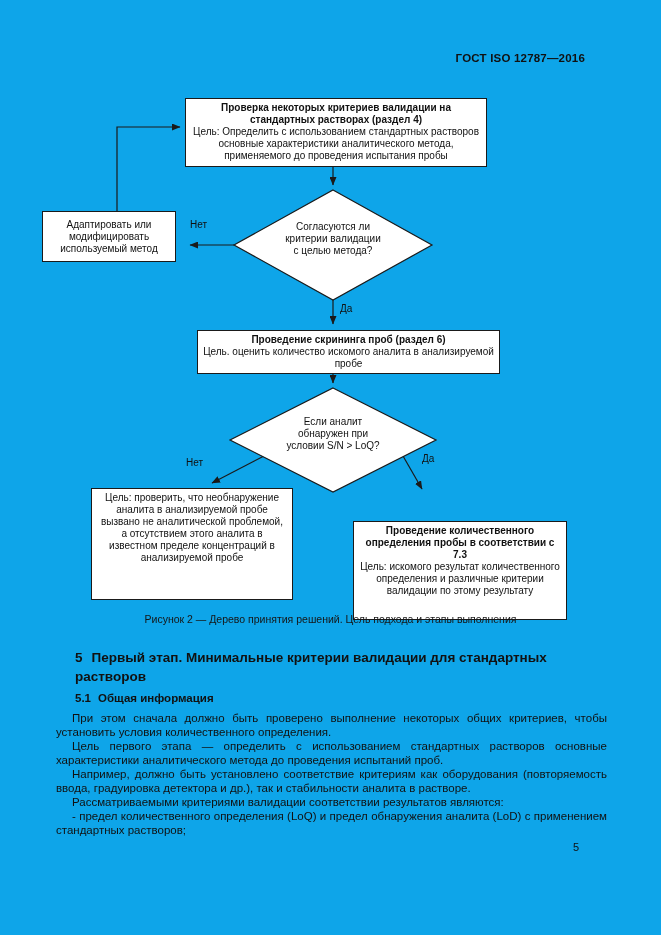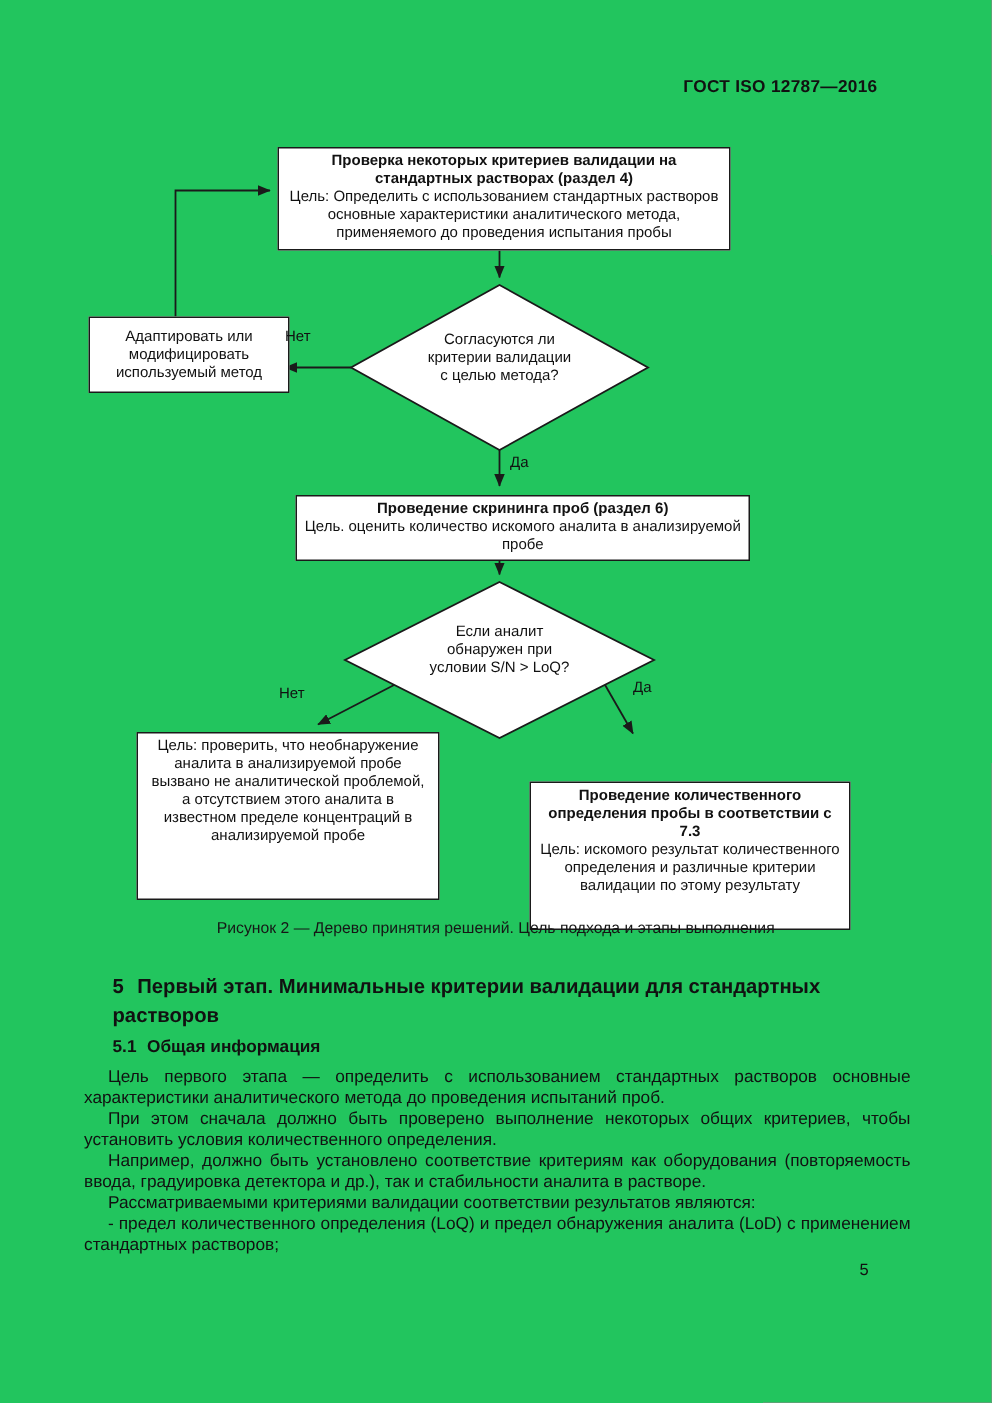--- a/index.html
+++ b/index.html
@@ -1,18 +1,18 @@
 <!DOCTYPE html>
 <html><head>
 <meta charset="utf-8">
 <style>
   html,body{margin:0;padding:0;background:#888;}
   .page{
     position:relative;width:661px;height:935px;margin:0 auto;
-    background:#22c55e;overflow:hidden;
+    background:#0ea5e9;overflow:hidden;
     font-family:"Liberation Sans","DejaVu Sans",sans-serif;
     color:#111;
   }
   .doc-header{
     position:absolute;top:52px;right:76px;
     font-size:11.5px;font-weight:bold;letter-spacing:.2px;
   }
   svg.lines{position:absolute;left:0;top:0;}
   .fc-box{
     position:absolute;box-sizing:border-box;border:1px solid #1a1a1a;background:#fff;
@@ -77,21 +77,21 @@
 
     <polygon points="333,190 432,245 333,300 234,245" fill="#fff" stroke="#1a1a1a" stroke-width="1.2"></polygon>
     <polygon points="333,388 436,440 333,492 230,440" fill="#fff" stroke="#1a1a1a" stroke-width="1.2"></polygon>
   </svg>
 
   <div class="fc-box" style="left:185px;top:98px;width:302px;height:69px;">
     <div class="t">Проверка некоторых критериев валидации на стандартных растворах (раздел 4)</div>
     <div>Цель: Определить с использованием стандартных растворов основные характеристики аналитического метода, применяемого до проведения испытания пробы</div>
   </div>
 
-  <div class="fc-box fc-center" style="left:59px;top:211px;width:134px;height:51px;">
+  <div class="fc-box fc-center" style="left:42px;top:211px;width:134px;height:51px;">
     <div>Адаптировать или модифицировать используемый метод</div>
   </div>
 
   <div class="d-text" style="left:283px;top:221px;width:100px;">Согласуются ли критерии валидации с целью метода?</div>
   <div class="fc-label" style="left:190px;top:219px;">Нет</div>
   <div class="fc-label" style="left:340px;top:303px;">Да</div>
 
   <div class="fc-box" style="left:197px;top:330px;width:303px;height:44px;">
     <div class="t">Проведение скрининга проб (раздел 6)</div>
     <div>Цель. оценить количество искомого аналита в анализируемой пробе</div>
@@ -114,22 +114,22 @@
 
   <div class="sec-h">
     <span class="num">5</span><span>Первый этап. Минимальные критерии валидации для стандартных растворов</span>
   </div>
 
   <div class="sub-h">
     <span class="num">5.1</span><span>Общая информация</span>
   </div>
 
   <div class="body-text">
+    <p>При этом сначала должно быть проверено выполнение некоторых общих критериев, чтобы установить условия количественного определения.</p>
     <p>Цель первого этапа — определить с использованием стандартных растворов основные характеристики аналитического метода до проведения испытаний проб.</p>
-    <p>При этом сначала должно быть проверено выполнение некоторых общих критериев, чтобы установить условия количественного определения.</p>
     <p>Например, должно быть установлено соответствие критериям как оборудования (повторяемость ввода, градуировка детектора и др.), так и стабильности аналита в растворе.</p>
     <p>Рассматриваемыми критериями валидации соответствии результатов являются:</p>
     <p>- предел количественного определения (LoQ) и предел обнаружения аналита (LoD) с применением стандартных растворов;</p>
   </div>
 
   <div class="page-num">5</div>
 
 </div>
 
 </body></html>

